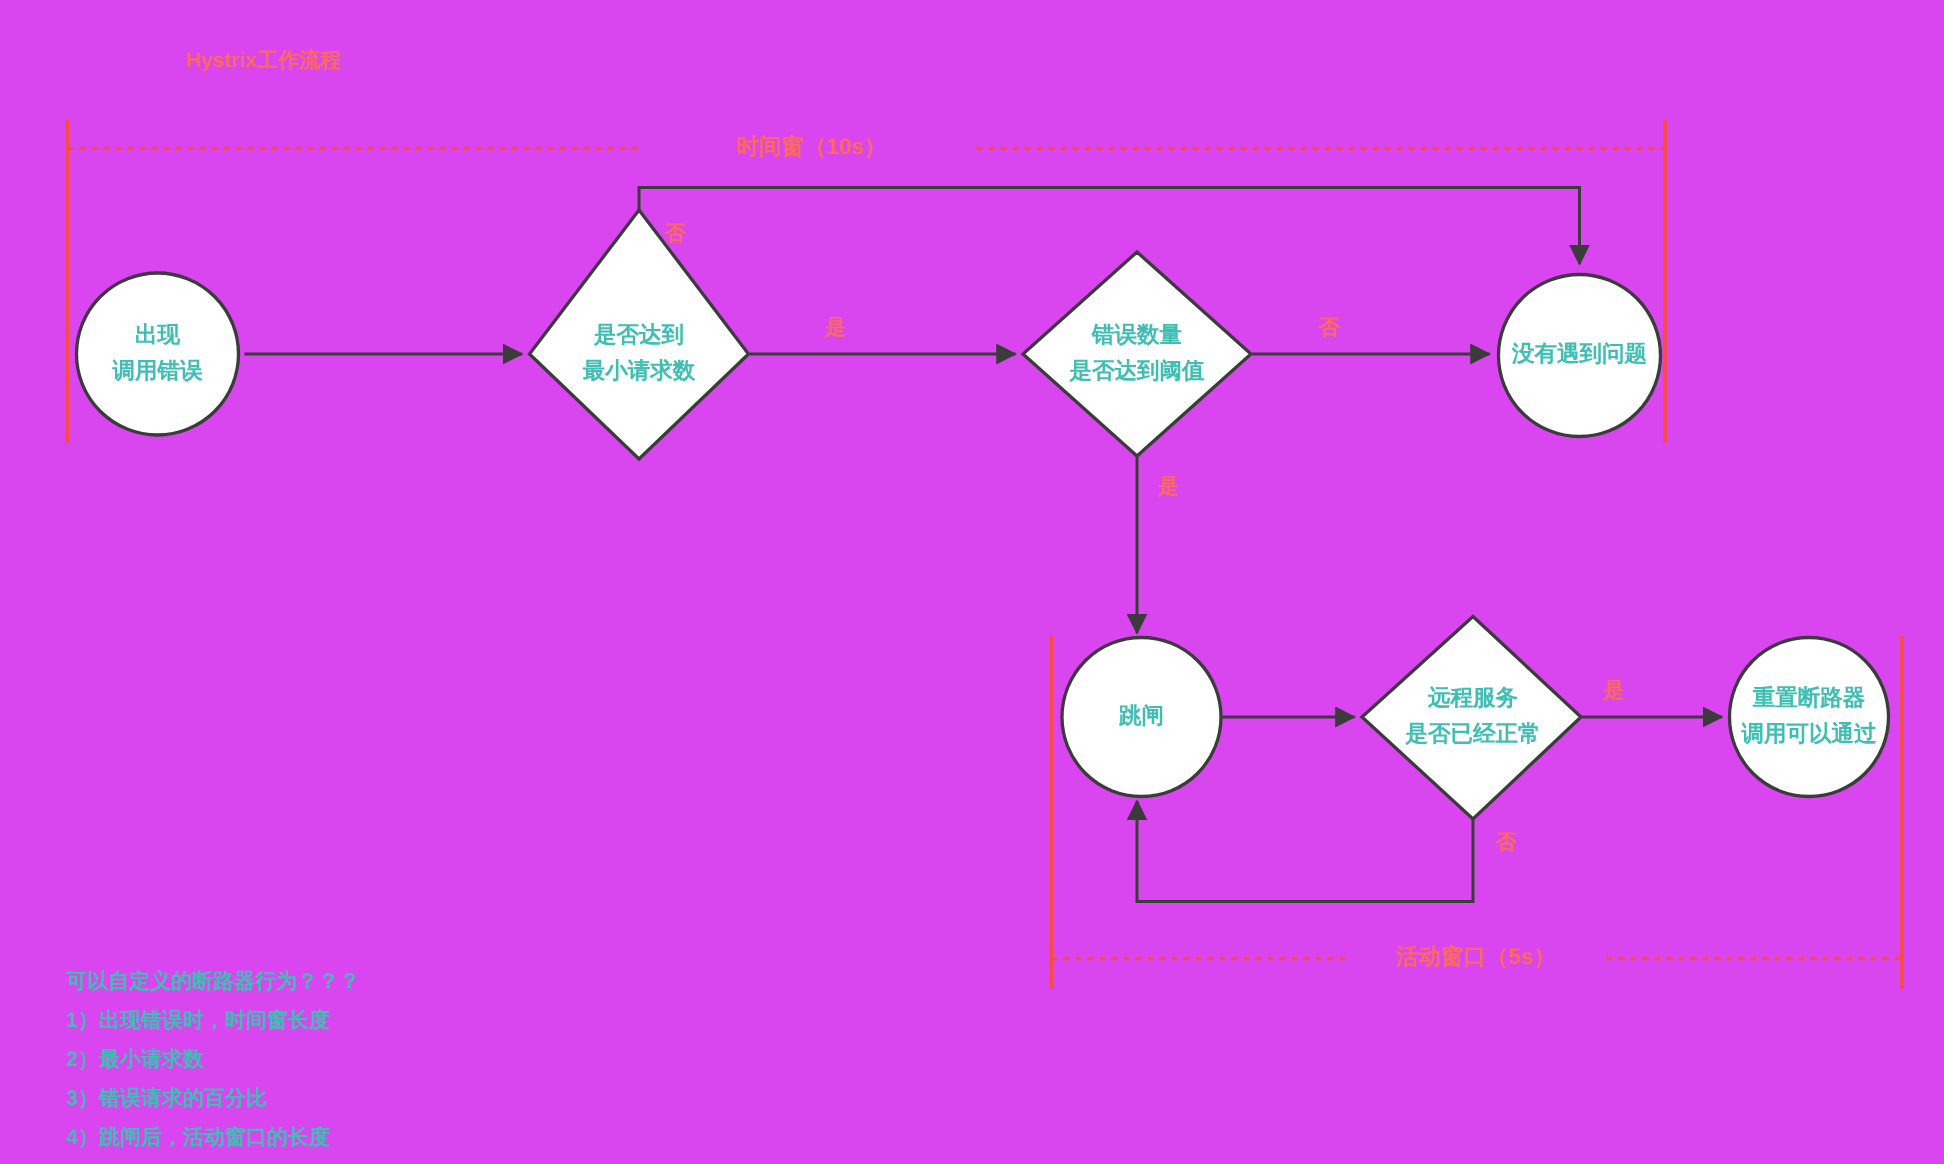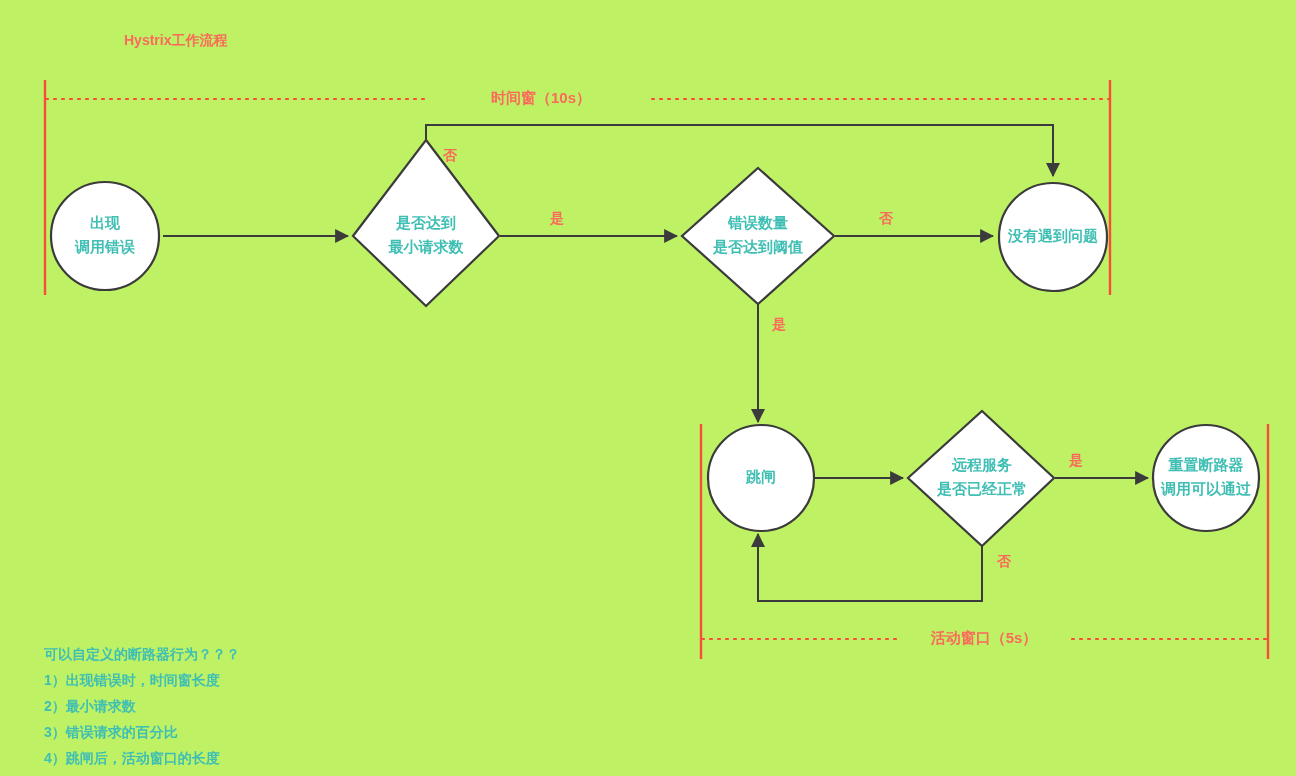--- a/index.html
+++ b/index.html
@@ -10,21 +10,21 @@
   body {
     width: 1296px;
     height: 776px;
     font-family: "Liberation Sans", "DejaVu Sans", sans-serif;
     overflow: hidden;
   }
   #stage {
     position: relative;
     width: 1296px;
     height: 776px;
-    background: #bef264;
+    background: #d946ef;
   }
   svg#diagram {
     position: absolute;
     left: 0;
     top: 0;
     width: 1296px;
     height: 776px;
   }
   .node-text {
     fill: #3fbfb4;

